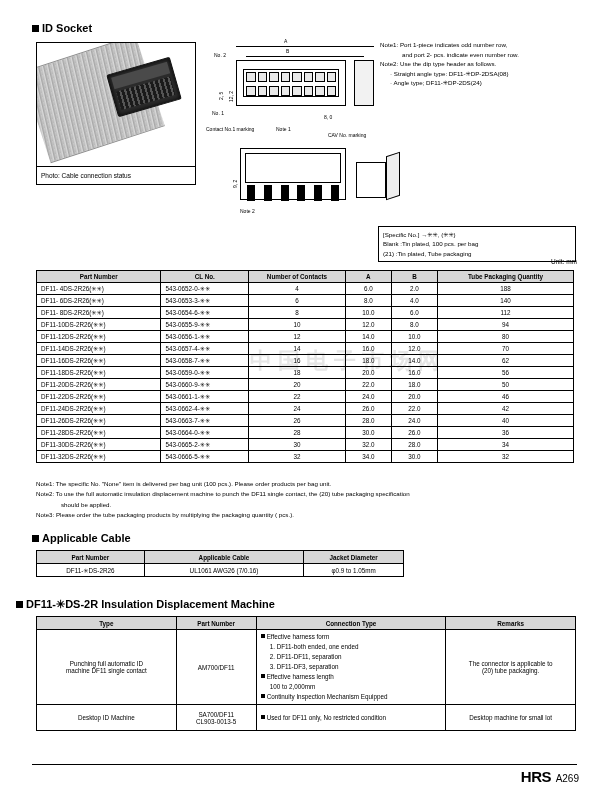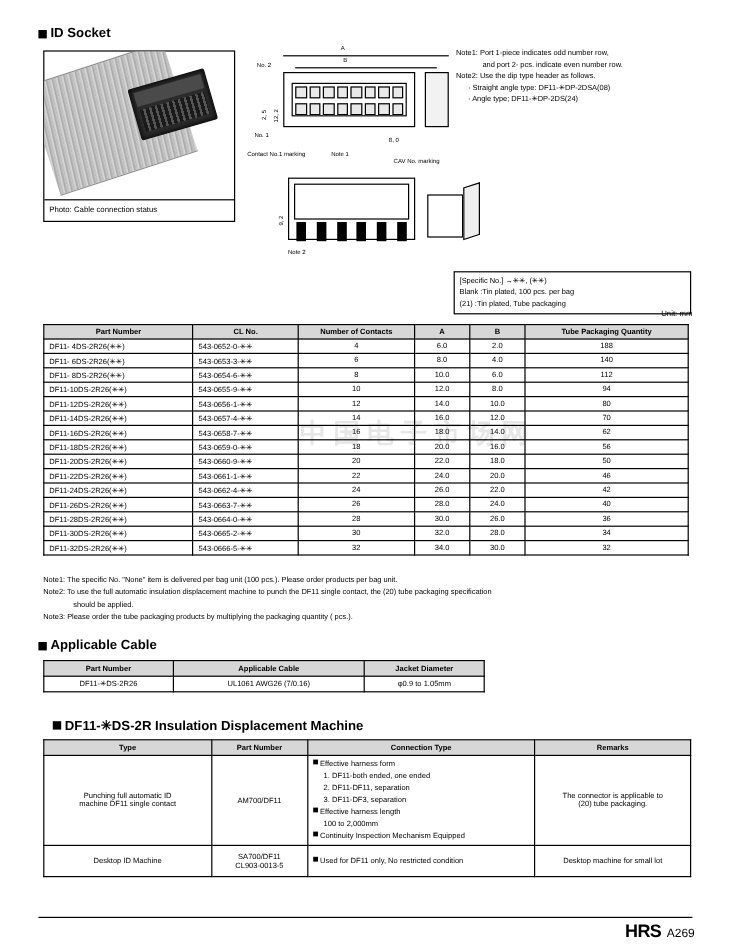--- a/index.html
+++ b/index.html
@@ -176,21 +176,21 @@
   #head-cable { position:absolute; left:32px; top:532px; }
   .tbl-cable {
     position:absolute; left:36px; top:550px; width:368px; font-size:6.3px;
   }
   .tbl-cable th, .tbl-cable td {
     border:1px solid #000; text-align:center; height:13px; padding:1.5px 2px;
   }
   .tbl-cable th { background:#d7d7d7; font-weight:bold; }
 
   
-  #head-idm { position:absolute; left:44px; top:598px; }
+  #head-idm { position:absolute; left:16px; top:598px; }
   .tbl-idm {
     position:absolute; left:36px; top:616px; width:540px; font-size:6.3px;
   }
   .tbl-idm th, .tbl-idm td {
     border:1px solid #000; padding:2px 4px; vertical-align:middle;
   }
   .tbl-idm th { background:#d7d7d7; font-weight:bold; text-align:center; height:13px; }
   .tbl-idm td { text-align:center; }
   .tbl-idm td.lft { text-align:left; }
   .idm-list { text-align:left; line-height:1.6; }

